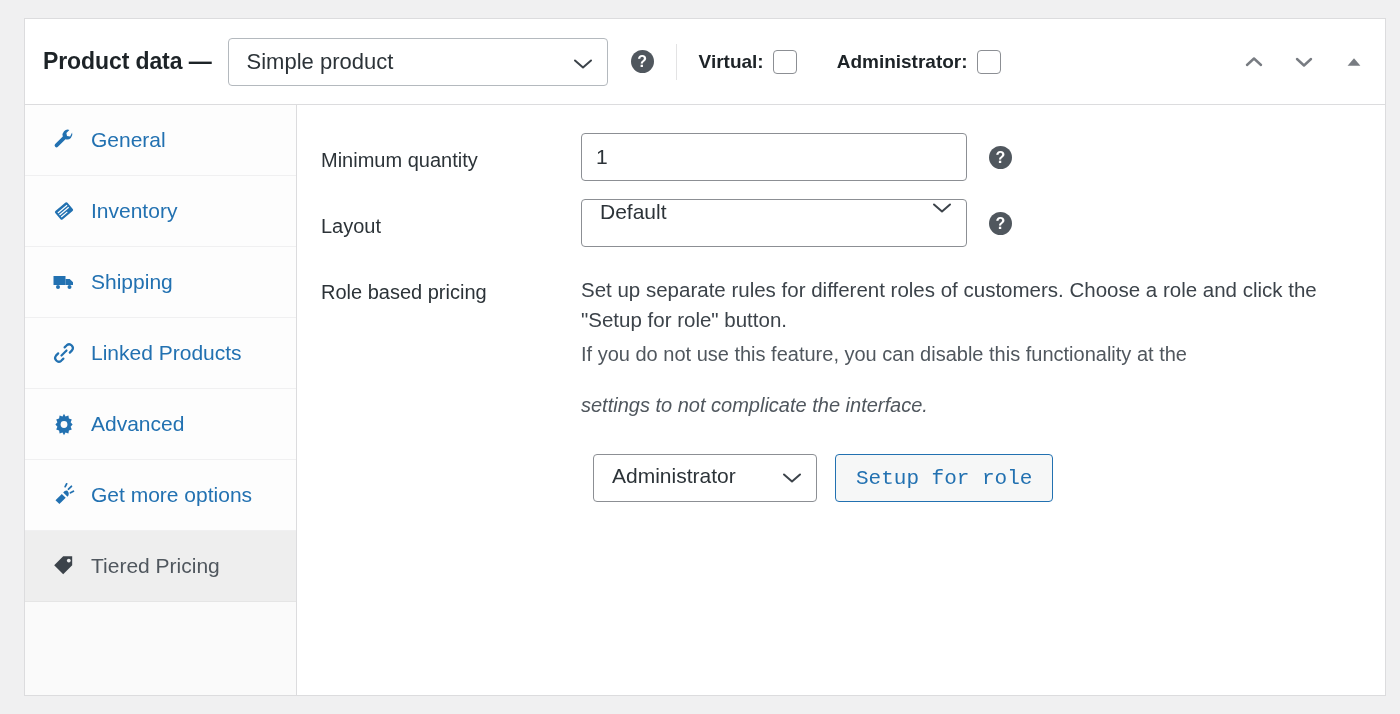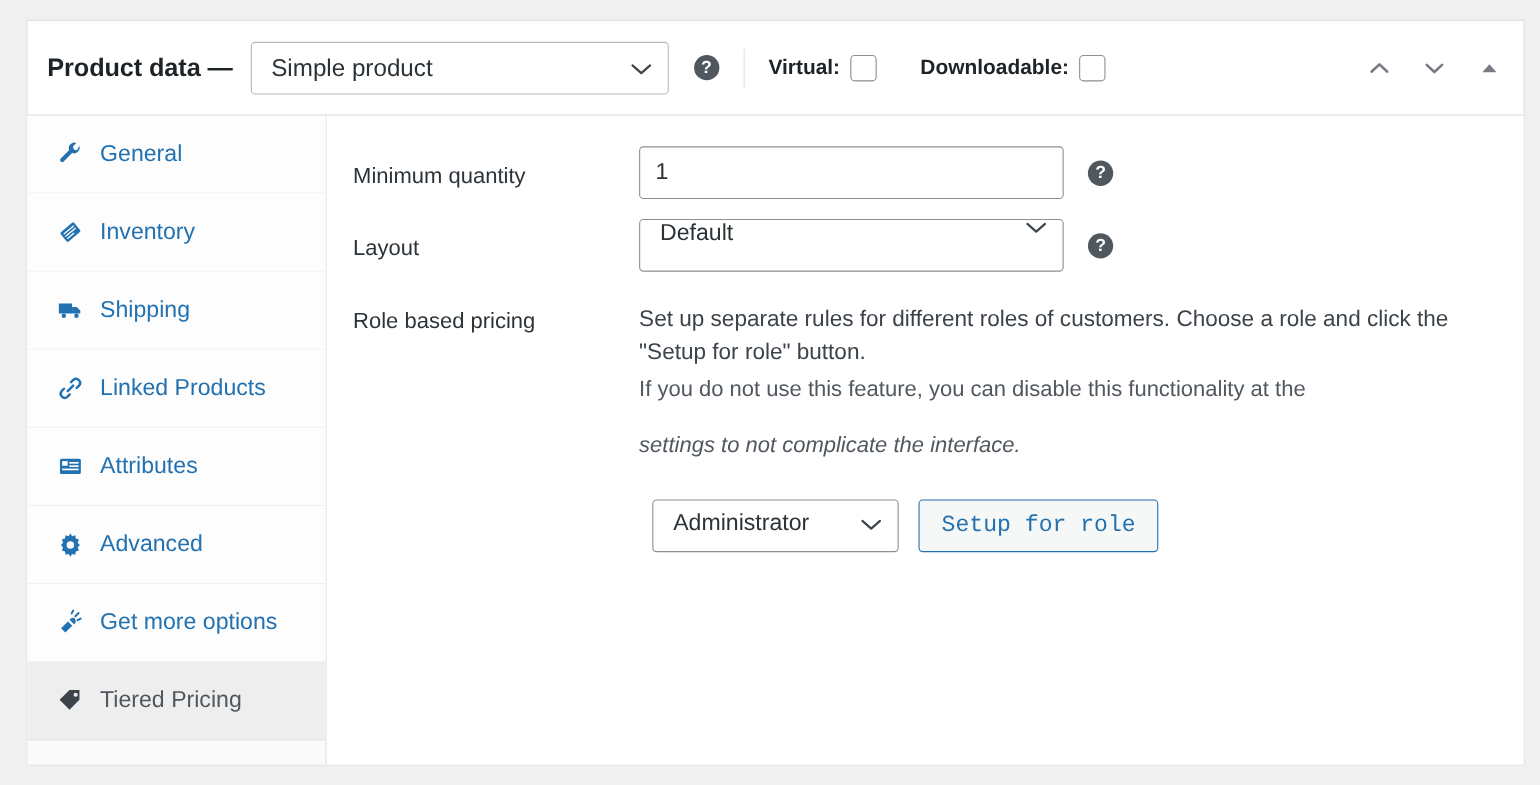--- a/index.html
+++ b/index.html
@@ -311,21 +311,21 @@
     <span class="help-icon header-help">?</span>
 
     <div class="hdr-divider"></div>
 
     <div class="cb-group">
       <span class="cb-label">Virtual:</span>
       <span class="cbox"></span>
     </div>
 
     <div class="cb-group">
-      <span class="cb-label">Downloadable:</span>
+      <span class="cb-label">Administrator:</span>
       <span class="cbox"></span>
     </div>
 
     <div class="header-controls">
       <span class="ctrl-btn">
         <svg viewBox="0 0 24 24" width="24" height="24">
             <path d="M5 15 L12 8.5 L19 15" fill="none" stroke="#787c82" stroke-width="2.4" stroke-linecap="round" stroke-linejoin="round"></path>
           </svg>
       </span>
       <span class="ctrl-btn">
@@ -386,32 +386,20 @@
               <g fill="none" stroke="#2271b1" stroke-width="2.2" stroke-linecap="round">
                 <path d="M9.5 14.5 L14.5 9.5"></path>
                 <path d="M12.6 6.4 L14.8 4.2a3.7 3.7 0 0 1 5.2 5.2l-2.2 2.2"></path>
                 <path d="M11.4 17.6 L9.2 19.8a3.7 3.7 0 0 1-5.2-5.2l2.2-2.2"></path>
               </g>
             </svg>
         </span>
         <span class="tab-label">Linked Products</span>
       </div>
 
-      <div class="tab-item">
-        <span class="tab-icon">
-          <svg viewBox="0 0 24 24" width="24" height="24">
-              <rect x="2.5" y="5" width="19" height="14" rx="1.4" fill="#2271b1"></rect>
-              <rect x="4.5" y="7.2" width="5" height="4.2" fill="#ffffff"></rect>
-              <rect x="11" y="8" width="8.5" height="1.5" fill="#ffffff"></rect>
-              <rect x="11" y="11" width="8.5" height="1.5" fill="#ffffff"></rect>
-              <rect x="4.5" y="14" width="15" height="1.5" fill="#ffffff"></rect>
-            </svg>
-        </span>
-        <span class="tab-label">Attributes</span>
-      </div>
 
       <div class="tab-item">
         <span class="tab-icon">
           <svg viewBox="0 0 24 24" width="24" height="24">
               <path d="M12 1.8l1.5 2.6 2.9-.8.5 3 2.9.9-1.2 2.8 2 2.2-2 2.2 1.2 2.8-2.9.9-.5 3-2.9-.8L12 23.2l-1.5-2.6-2.9.8-.5-3-2.9-.9 1.2-2.8-2-2.2 2-2.2L4.2 7.5l2.9-.9.5-3 2.9.8z" fill="#2271b1"></path>
               <circle cx="12" cy="12.5" r="3.4" fill="#fafafa"></circle>
             </svg>
         </span>
         <span class="tab-label">Advanced</span>
       </div>

